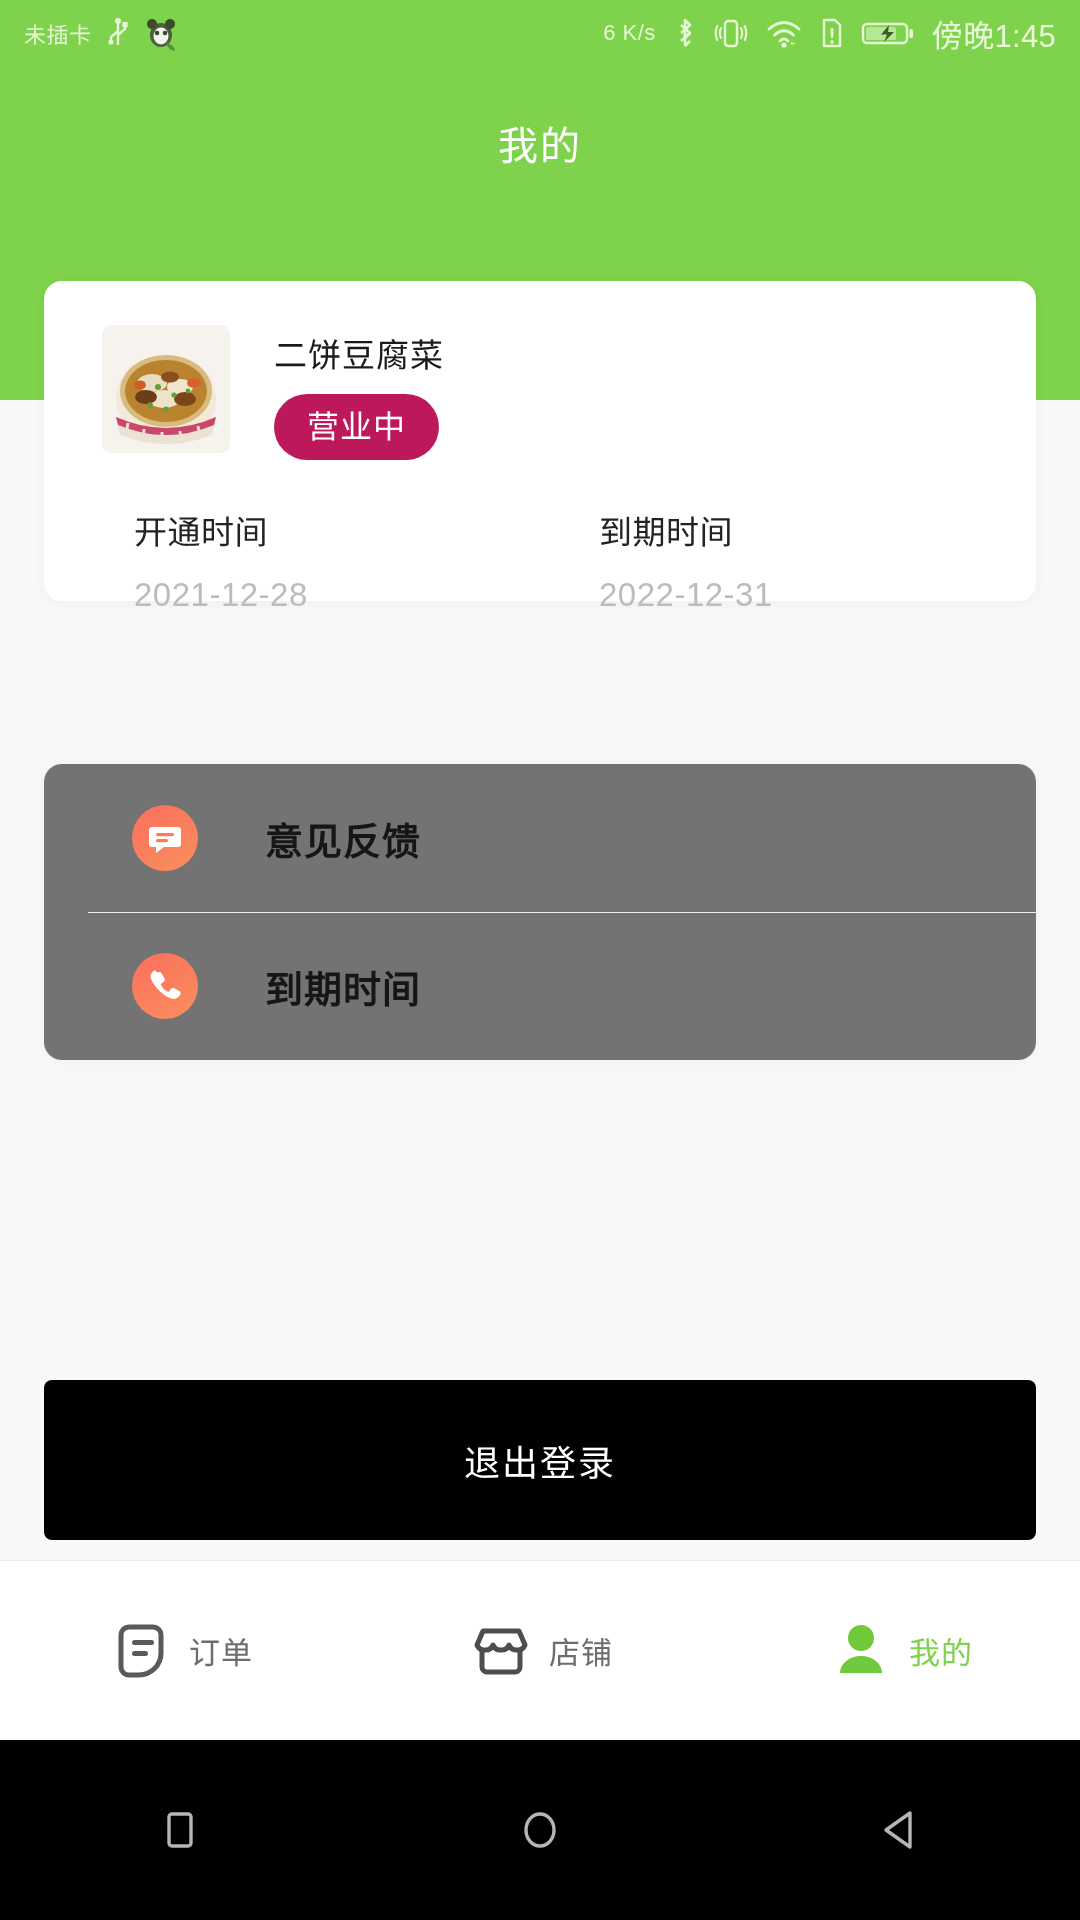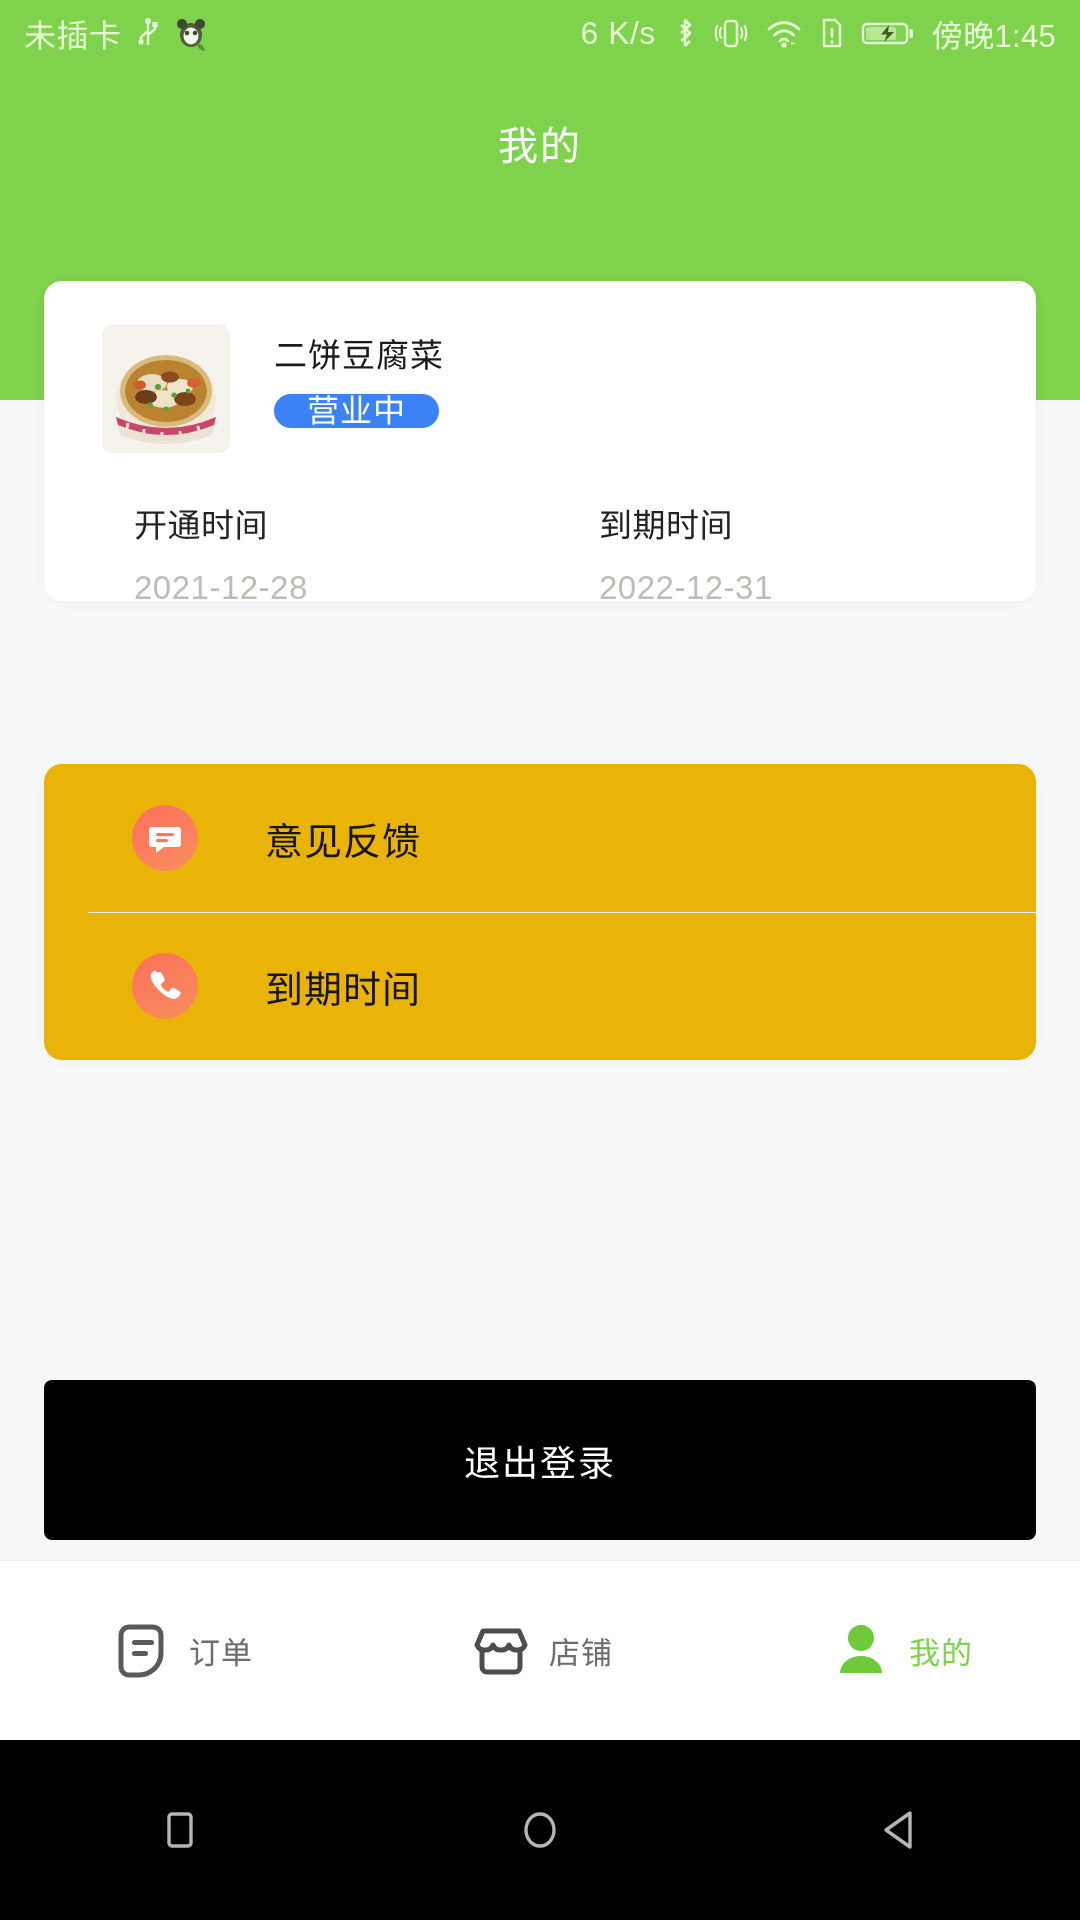--- a/index.html
+++ b/index.html
@@ -19,21 +19,21 @@
   .hero-bg { background:#7fd24b; }
 
   
   .statusbar {
     position:absolute; top:0; left:0; width:1080px; height:66px;
     display:flex; align-items:center; justify-content:space-between;
     padding:0 24px; color:#e8f8d8;
   }
   .sb-left { display:flex; align-items:center; gap:14px; }
   .sb-right { display:flex; align-items:center; gap:17px; }
-  .sb-text { font-size:32px; letter-spacing:0.5px; color:#e6f7d6; }
+  .sb-text { font-size:22px; letter-spacing:0.5px; color:#e6f7d6; }
   .sb-time { font-size:31px; color:#eafadb; letter-spacing:0.3px; }
   .sb-ico { display:inline-flex; align-items:center; justify-content:center; }
 
   
   .page-title {
     position:absolute; top:114px; left:0; width:1080px;
     text-align:center; font-size:40px; color:#ffffff; letter-spacing:2px;
   }
 
   
@@ -45,38 +45,38 @@
   .shop-top { display:flex; align-items:flex-start; padding:44px 0 0 58px; }
   .shop-avatar {
     width:128px; height:128px; border-radius:10px; overflow:hidden;
     position:relative; background:#f2efe9; flex:none;
   }
   .shop-avatar svg { display:block; width:100%; height:100%; }
   .shop-meta { margin-left:44px; padding-top:14px; }
   .shop-name { font-size:33px; color:#1b1b1b; letter-spacing:1px; line-height:1; }
   .status-badge {
     display:inline-block; margin-top:22px;
-    background:#3b82f6; color:#ffffff;
+    background:#be185d; color:#ffffff;
     font-size:32px; line-height:1;
-    padding:1px 33px; border-radius:34px; letter-spacing:1px;
+    padding:17px 33px; border-radius:34px; letter-spacing:1px;
   }
   .shop-dates { display:flex; padding:0 0 0 90px; margin-top:46px;gap:28px; }
   .date-col { width:438px; }
   .date-label { font-size:33px; color:#232323; letter-spacing:0.5px; }
   .date-value { font-size:33px; color:#bdbdb8; margin-top:22px; letter-spacing:0.5px; }
 
   
   .menu-card {
     position:absolute; top:764px; left:44px; width:992px;
     background:#ffffff; border-radius:18px; overflow:hidden;
     box-shadow:0 2px 14px rgba(0,0,0,0.03);
   }
   .menu-row {
     display:flex; align-items:center; height:148px; padding-left:88px;
-    position:relative; background:#eab308;
+    position:relative; background:#737373;font-weight:bold;
   }
   .menu-row + .menu-row::before {
     content:""; position:absolute; top:0; left:44px; right:0; height:1px;
     background:#efefef;
   }
   .menu-ico {
     width:66px; height:66px; border-radius:50%;
     display:flex; align-items:center; justify-content:center; flex:none;
     background:linear-gradient(150deg,#fb6f5c 0%,#f98f5e 100%);
   }

